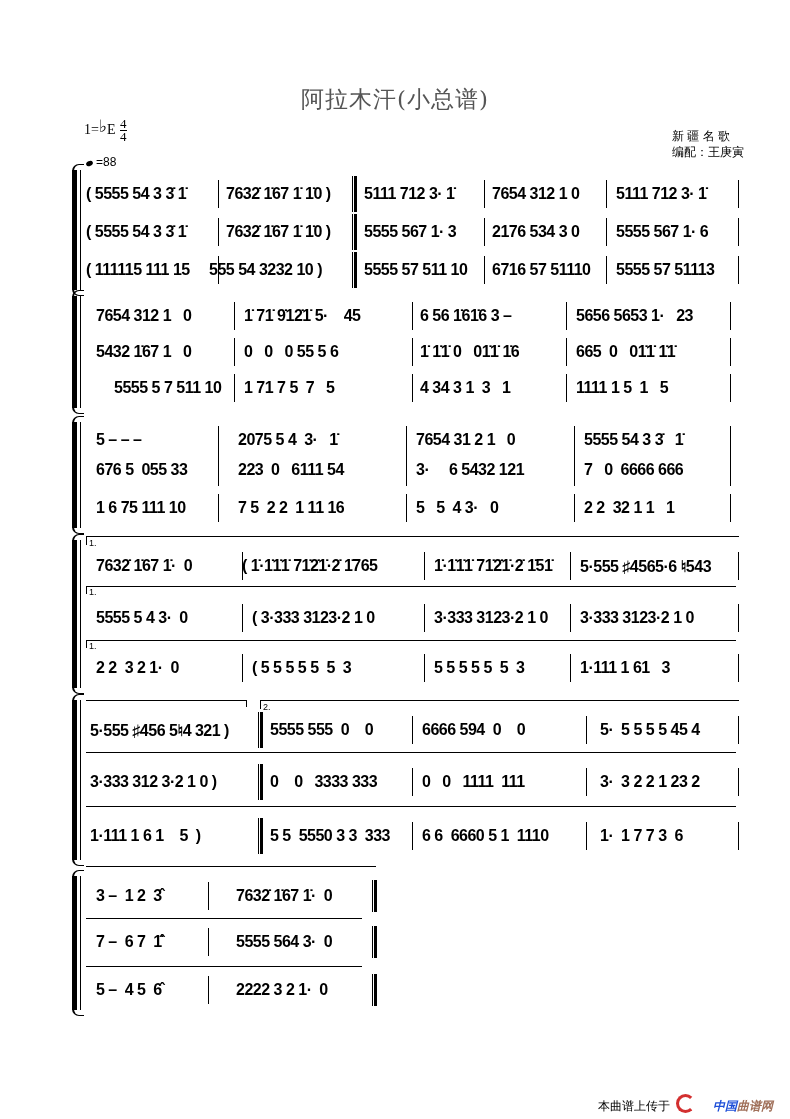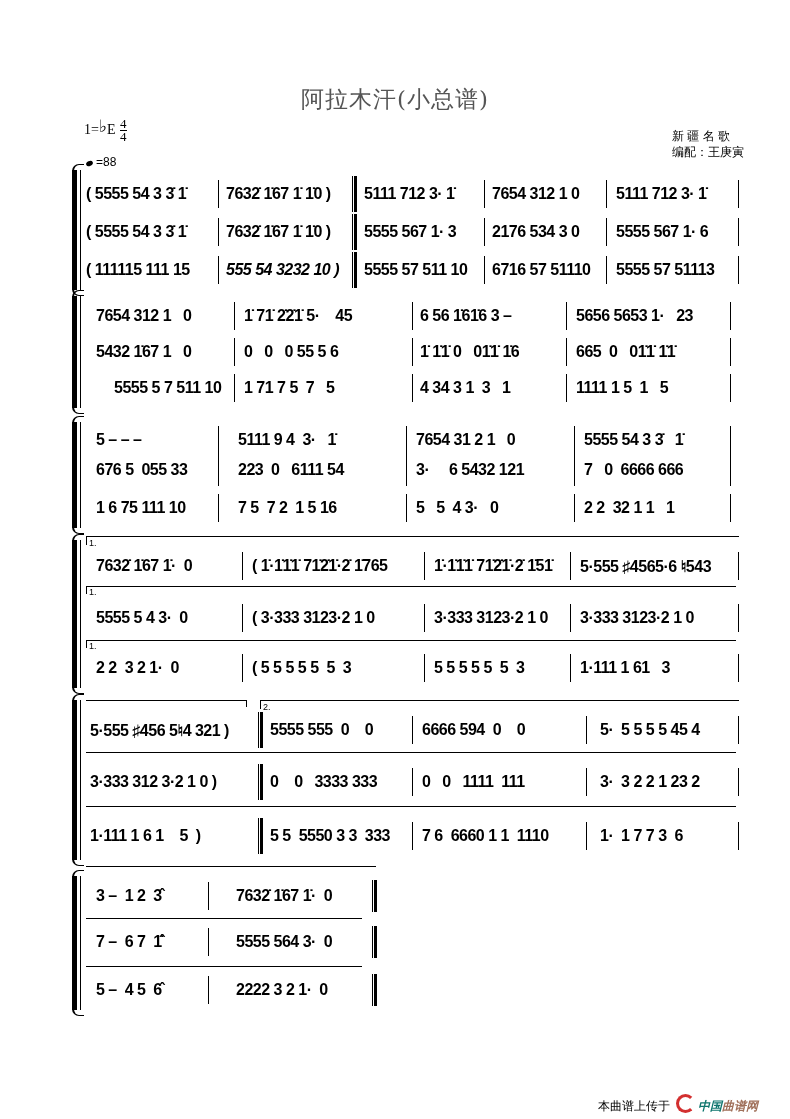--- a/index.html
+++ b/index.html
@@ -9,21 +9,21 @@
            font-family:"DejaVu Serif", serif; font-size:23px; color:#555; letter-spacing:1px; }
   .key { position:absolute; left:84px; top:118px; font-family:"Liberation Serif", serif; font-size:14px; }
   .key .flat { font-size:17px; position:relative; top:-2px; }
   .key .frac { display:inline-block; vertical-align:middle; text-align:center; line-height:12px; font-size:13px; margin-left:1px; }
   .key .frac span { display:block; }
   .key .frac .num { border-bottom:1px solid #000; }
   .tempo { position:absolute; left:86px; top:155px; font-size:12px; }
   .tempo .note { display:inline-block; width:7px; height:5px; background:#000; border-radius:50%; transform:rotate(-25deg); margin-right:3px; }
   .credits { position:absolute; left:672px; top:128px; font-size:12px; line-height:16px; }
   .footer { position:absolute; left:598px; top:1094px; font-size:12px; }
-  .footer .brand { color:#0f766e; font-weight:bold; font-style:italic; margin-left:3px; }
+  .footer .brand { color:#1d4ed8; font-weight:bold; font-style:italic; margin-left:18px; }
   .footer .brand2 { color:#a0705a; font-weight:bold; font-style:italic; }
   .footer .logo { display:inline-block; width:13px; height:13px; border-radius:50%; border:3px solid #d32f2f; border-right-color:transparent; vertical-align:-3px; margin-left:6px; }
 
   .system { position:absolute; left:72px; }
   .bracket { position:absolute; left:0; top:0; bottom:0; width:5px; background:#000; }
   .bracket:before, .bracket:after { content:""; position:absolute; left:0; width:10px; height:6px; border-left:2px solid #000; }
   .bracket:before { top:-6px; border-top:1px solid #000; border-radius:8px 0 0 0; }
   .bracket:after { bottom:-6px; border-bottom:1px solid #000; border-radius:0 0 0 8px; }
   .thinline { position:absolute; left:8px; top:0; bottom:0; width:1px; background:#000; }
 
@@ -81,38 +81,38 @@
     <div class="m" style="left:278px;">5555 567 1· 3</div>
     <div class="bar" style="left:398px;top:4px;height:28px;"></div>
     <div class="m" style="left:406px;">2176 534 3 0</div>
     <div class="bar" style="left:520px;top:4px;height:28px;"></div>
     <div class="m" style="left:530px;">5555 567 1· 6</div>
     <div class="bar" style="left:652px;top:4px;height:28px;"></div>
   </div>
   <div class="row" style="top:82px;">
     <div class="m" style="left:0;">( 111115 111 15</div>
     <div class="bar" style="left:132px;top:4px;height:28px;"></div>
-    <div class="m" style="left:140px;font-style:italic;">555 54 3232 10 )</div>
+    <div class="m" style="left:123px;">555 54 3232 10 )</div>
     <div class="dbar" style="left:266px;top:0;height:36px;"></div>
     <div class="m" style="left:278px;">5555 57 511 10</div>
     <div class="bar" style="left:398px;top:4px;height:28px;"></div>
     <div class="m" style="left:406px;">6716 57 51110</div>
     <div class="bar" style="left:520px;top:4px;height:28px;"></div>
     <div class="m" style="left:530px;">5555 57 51113</div>
     <div class="bar" style="left:652px;top:4px;height:28px;"></div>
   </div>
 </div>
 
 <div class="system" style="top:296px; height:112px; width:670px;">
   <div class="bracket"></div>
   <div class="thinline"></div>
   <div class="row" style="top:2px;">
     <div class="m" style="left:10px;">7654 312 1   0</div>
     <div class="bar" style="left:148px;top:4px;height:28px;"></div>
-    <div class="m" style="left:158px;">1̇ 71̇ 2̇2̇1̇ 5·    45</div>
+    <div class="m" style="left:158px;">1̇ 71̇ 9̇12̇1̇ 5·    45</div>
     <div class="bar" style="left:326px;top:4px;height:28px;"></div>
     <div class="m" style="left:334px;">6 56 1̇61̇6 3 –</div>
     <div class="bar" style="left:480px;top:4px;height:28px;"></div>
     <div class="m" style="left:490px;">5656 5653 1·   23</div>
     <div class="bar" style="left:644px;top:4px;height:28px;"></div>
   </div>
   <div class="row" style="top:38px;">
     <div class="m" style="left:10px;">5432 1̇67 1   0</div>
     <div class="bar" style="left:148px;top:4px;height:28px;"></div>
     <div class="m" style="left:158px;">0   0   0 55 5 6</div>
@@ -133,53 +133,53 @@
     <div class="bar" style="left:644px;top:4px;height:28px;"></div>
   </div>
 </div>
 
 <div class="system" style="top:422px; height:106px; width:670px;">
   <div class="bracket"></div>
   <div class="thinline"></div>
   <div class="row" style="top:0px;">
     <div class="m" style="left:10px;">5 – – –</div>
     <div class="bar" style="left:132px;top:4px;height:60px;"></div>
-    <div class="m" style="left:152px;">5111 9 4  3·   1̇</div>
+    <div class="m" style="left:152px;">2075 5 4  3·   1̇</div>
     <div class="bar" style="left:320px;top:4px;height:60px;"></div>
     <div class="m" style="left:330px;">7654 31 2 1   0</div>
     <div class="bar" style="left:488px;top:4px;height:60px;"></div>
     <div class="m" style="left:498px;">5555 54 3 3̇   1̇</div>
     <div class="bar" style="left:644px;top:4px;height:60px;"></div>
   </div>
   <div class="row" style="top:30px;">
     <div class="m" style="left:10px;">676 5  055 33</div>
     <div class="m" style="left:152px;">223  0   6111 54</div>
     <div class="m" style="left:330px;">3·     6 5432 121</div>
     <div class="m" style="left:498px;">7   0  6666 666</div>
   </div>
   <div class="row" style="top:68px;">
     <div class="m" style="left:10px;">1 6 75 111 10</div>
     <div class="bar" style="left:132px;top:4px;height:28px;"></div>
-    <div class="m" style="left:152px;">7 5  7 2  1 5 16</div>
+    <div class="m" style="left:152px;">7 5  2 2  1 11 16</div>
     <div class="bar" style="left:320px;top:4px;height:28px;"></div>
     <div class="m" style="left:330px;">5   5  4 3·   0</div>
     <div class="bar" style="left:488px;top:4px;height:28px;"></div>
     <div class="m" style="left:498px;">2 2  32 1 1   1</div>
     <div class="bar" style="left:644px;top:4px;height:28px;"></div>
   </div>
 </div>
 
 <div class="system" style="top:540px; height:148px; width:670px;">
   <div class="bracket"></div>
   <div class="thinline"></div>
   <div class="volta" style="left:14px;top:-4px;width:650px;">1.</div>
   <div class="row" style="top:8px;">
     <div class="m" style="left:10px;">7632̇ 1̇67 1̇·  0</div>
     <div class="bar" style="left:156px;top:4px;height:28px;"></div>
-    <div class="m" style="left:166px;">( 1̇·1̇1̇1̇ 71̇2̇1̇·2̇ 1̇765</div>
+    <div class="m" style="left:156px;">( 1̇·1̇1̇1̇ 71̇2̇1̇·2̇ 1̇765</div>
     <div class="bar" style="left:338px;top:4px;height:28px;"></div>
     <div class="m" style="left:348px;">1̇·1̇1̇1̇ 71̇2̇1̇·2̇ 1̇51̇</div>
     <div class="bar" style="left:484px;top:4px;height:28px;"></div>
     <div class="m" style="left:494px;">5·555 ♯4565·6 ♮543</div>
     <div class="bar" style="left:652px;top:4px;height:28px;"></div>
   </div>
   <div class="sep" style="left:14px;top:46px;width:650px;"></div>
   <div class="volta" style="left:14px;top:46px;width:0;border-top:none;">1.</div>
   <div class="row" style="top:60px;">
     <div class="m" style="left:10px;text-align:center;">5555 5 4 3·  0</div>
@@ -230,21 +230,21 @@
     <div class="bar" style="left:500px;top:4px;height:28px;"></div>
     <div class="m" style="left:514px;">3·  3 2 2 1 23 2</div>
     <div class="bar" style="left:652px;top:4px;height:28px;"></div>
   </div>
   <div class="sep" style="left:14px;top:106px;width:650px;"></div>
   <div class="row" style="top:118px;">
     <div class="m" style="left:4px;">1·111 1 6 1    5  )</div>
     <div class="dbar" style="left:172px;top:0;height:36px;"></div>
     <div class="m" style="left:184px;">5 5  5550 3 3  333</div>
     <div class="bar" style="left:326px;top:4px;height:28px;"></div>
-    <div class="m" style="left:336px;">7 6  6660 1 1  1110</div>
+    <div class="m" style="left:336px;">6 6  6660 5 1  1110</div>
     <div class="bar" style="left:500px;top:4px;height:28px;"></div>
     <div class="m" style="left:514px;">1·  1 7 7 3  6</div>
     <div class="bar" style="left:652px;top:4px;height:28px;"></div>
   </div>
   <div class="sep" style="left:14px;top:166px;width:290px;"></div>
 </div>
 
 <div class="system" style="top:876px; height:134px; width:320px;">
   <div class="bracket"></div>
   <div class="thinline"></div>

